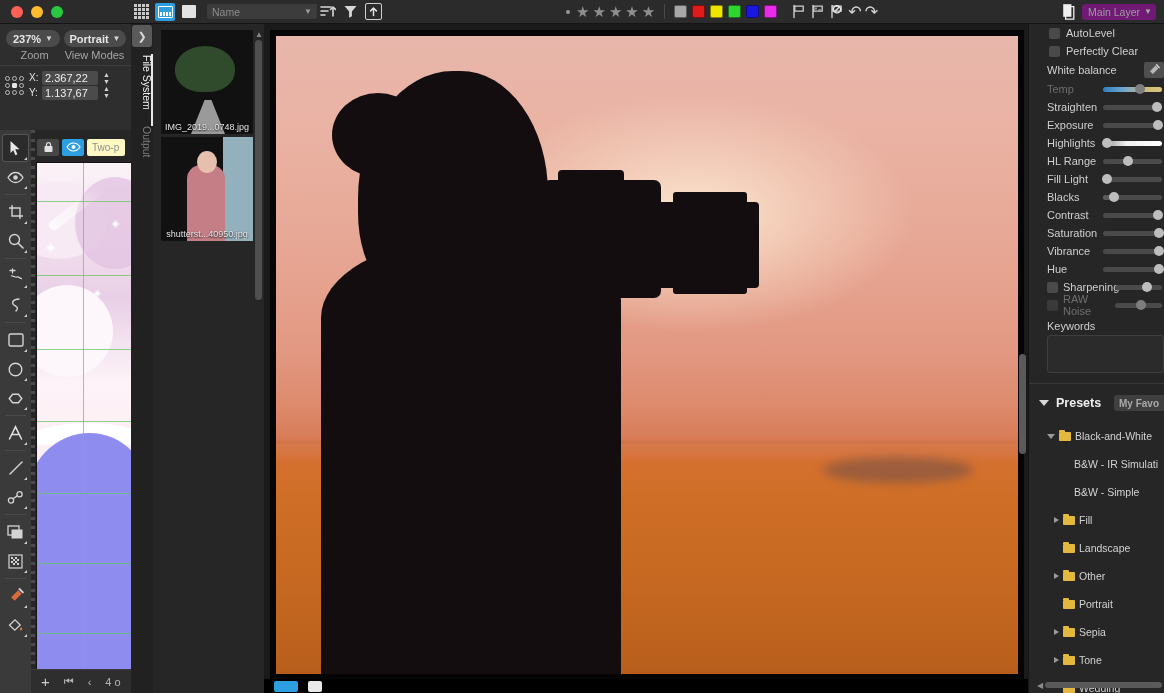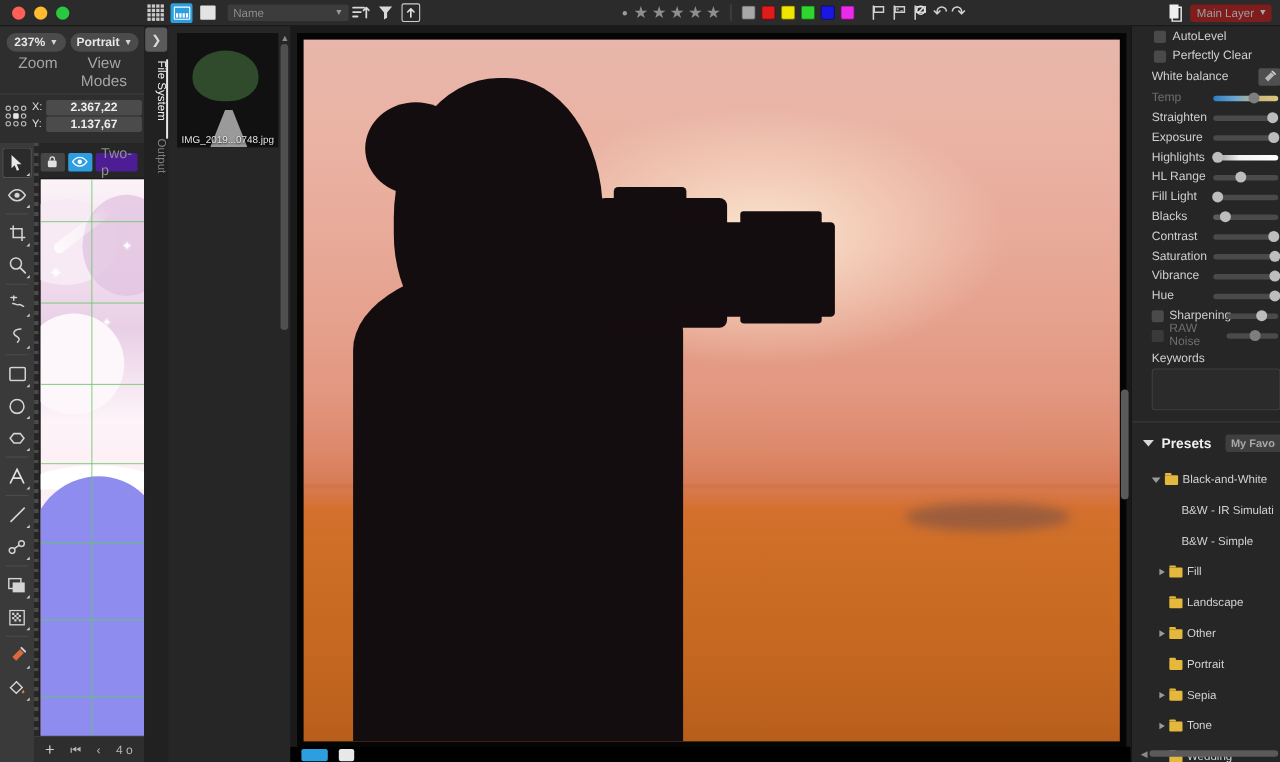--- a/index.html
+++ b/index.html
@@ -50,67 +50,67 @@
   .rdot { width: 4px; height: 4px; border-radius: 50%; background: #9a9a9a; margin-right: 3px; }
   .star { color: #8e8e8e; font-size: 15px; line-height: 1; }
   .sep-v { width: 1px; height: 15px; background: #4a4a4a; margin: 0 9px; }
   .swatches { display: flex; gap: 5px; }
   .sw { width: 13px; height: 13px; border-radius: 2px; border: 1px solid rgba(0,0,0,.45); }
 
   .flags { display: flex; align-items: center; gap: 3px; margin-left: 14px; }
   .urbtn { color: #d2d2d2; font-size: 16px; line-height: 1; }
 
   .layer-dd {
-    height: 16px; background: #7f1d1d; border-radius: 3px; display: flex; align-items: center;
+    height: 16px; background: #701a75; border-radius: 3px; display: flex; align-items: center;
     padding: 0 16px 0 6px; font-size: 10.5px; color: #9d9d9d; position: relative; min-width: 62px;
   }
   .layer-dd .cv { position: absolute; right: 4px; font-size: 8px; color: #aaa; }
 
   
   .leftpanel { position: absolute; top: 24px; left: 0; width: 131px; height: 669px; background: #2e2e2e; }
   .pill-row { display: flex; gap: 4px; padding: 6px 5px 0 6px; }
   .pill {
     background: #4b4b4b; border-radius: 9px; height: 17px; color: #e6e6e6;
     font-size: 11px; font-weight: bold; display: flex; align-items: center;
     justify-content: center; gap: 4px; padding: 0 6px;
   }
   .pill .cv { font-size: 8px; font-weight: normal; color: #d5d5d5; }
-  .sublbl { display: flex; padding: 2px 5px 4px 6px; font-size: 14px; color: #a5a5a5; }
+  .sublbl { display: flex; padding: 2px 5px 4px 6px; font-size: 11px; color: #a5a5a5; }
 
   .coord-box { display: flex; align-items: center; padding: 4px 0 4px 5px; gap: 5px;
                border-top: 1px solid #3c3c3c; }
   .anchor { display: grid; grid-template-columns: repeat(3,5px); grid-template-rows: repeat(3,5px); gap: 2px; }
   .anchor i { border: 1px solid #bcbcbc; border-radius: 50%; }
   .anchor i.on { background: #e6e6e6; border-color:#e6e6e6; border-radius: 1px; }
   .coords { font-size: 11px; color: #ededed; }
   .coords .row { display: flex; align-items: center; gap: 4px; height: 15px; }
   .coords .k { color: #e2e2e2; font-size: 10px; width: 9px; }
-  .coords .v { background: #4b4b4b; border-radius: 2px; padding: 1px 22px; font-weight: bold; min-width: 56px; }
+  .coords .v { background: #4b4b4b; border-radius: 2px; padding: 1px 3px; font-weight: normal; min-width: 56px; }
   .stepper { display: flex; flex-direction: column; gap: 1px; color: #cfcfcf; font-size: 7px; line-height: 7px; }
 
   
   .tools { position: absolute; top: 106px; left: 0; width: 31px; bottom: 0;
            background: #3a3a3a; padding-top: 4px; }
   .tool { width: 27px; height: 28px; margin: 0 auto 1px; position: relative;
           display: flex; align-items: center; justify-content: center; border-radius: 3px; }
   .tool.sel { background: #2b2b2b; box-shadow: inset 0 0 0 1px #555; }
   .tool .corner { position: absolute; right: 2px; bottom: 2px; width: 0; height: 0;
                   border-left: 3px solid transparent; border-bottom: 3px solid #cfcfcf; }
   .tool svg { display: block; }
   .tool-div { height: 1px; background: #4b4b4b; margin: 3px 5px; }
 
   
   .layerview { position: absolute; left: 31px; top: 106px; right: 0; bottom: 0; background: #262626;
                padding: 6px 6px 0 6px; }
   .lv-head { display: flex; align-items: center; gap: 3px; height: 22px; }
   .lv-toggle { width: 22px; height: 17px; border-radius: 2px; background: #464646;
                display: flex; align-items: center; justify-content: center; }
   .lv-toggle.on { background: #2d9fe0; }
-  .lv-name { flex: 1; height: 17px; background: #4c1d95; border-radius: 2px;
-             font-size: 13px; color: #8f8f8f; display: flex; align-items: center; padding: 0 5px; }
+  .lv-name { flex: 1; height: 17px; background: #fef9c3; border-radius: 2px;
+             font-size: 10px; color: #8f8f8f; display: flex; align-items: center; padding: 0 5px; }
   .doc {
     position: relative; margin-top: 5px; width: 94px; height: 520px; overflow: hidden;
     background: linear-gradient(180deg,#fbf3f8 0%, #f3e0ee 14%, #e8cfe6 26%, #fdf3f8 42%,
                                 #fdeef4 56%, #fbd9e4 64%, #f9cdd9 72%, #f6c5cf 76%);
     box-shadow: 0 0 0 1px #151515;
   }
   .doc .blob1 { position: absolute; left: -26px; top: 18px; width: 96px; height: 78px;
                 background: #f7eaf4; border-radius: 50%; }
   .doc .blob2 { position: absolute; left: 38px; top: 14px; width: 80px; height: 92px;
                 background: #e2c2e0; border-radius: 50%; opacity: .75; }
@@ -602,20 +602,28 @@
   </div>
 
   <div class="strip">
     <div class="thumb">
       <div class="img t1">
         <span class="tree"></span>
           <span class="road"></span>
       </div>
       <span class="cap">IMG_2019...0748.jpg</span>
     </div>
+    <div class="thumb">
+      <div class="img t4">
+        <span class="wall"></span>
+          <span class="person"></span>
+          <span class="head"></span>
+      </div>
+      <span class="cap">shutterst...40950.jpg</span>
+    </div>
     <div class="strip-sb">
       <div class="arr">▲</div>
       <div class="thumbbar"></div>
     </div>
   </div>
 
   <div class="canvaswrap">
     <div class="photo">
       <div class="pimg">
         <span class="horizon"></span>

